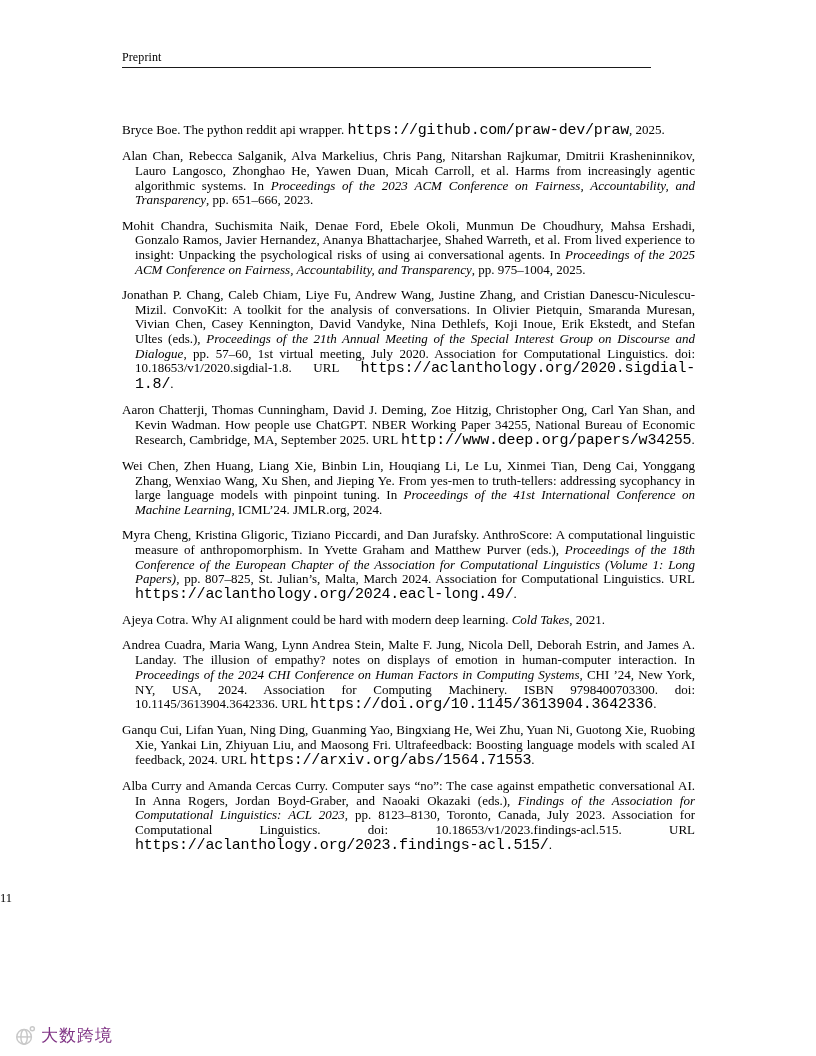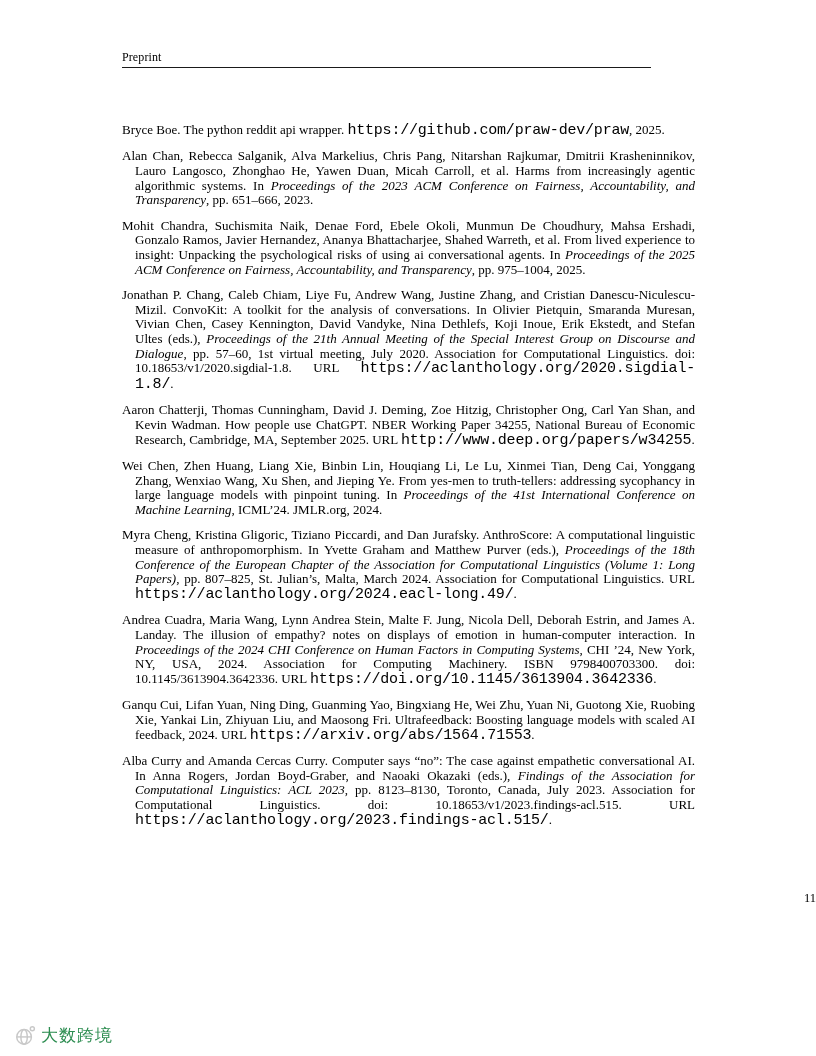--- a/index.html
+++ b/index.html
@@ -43,30 +43,30 @@
   .seg-italic { font-style: italic; }
   .seg-mono {
     font-family: "Liberation Mono", monospace;
     font-size: 15px;
     letter-spacing: -0.2px;
   }
   .page-number {
     position: absolute;
     left: 0; top: 891px;
     width: 816px;
-    text-align: right;
+    text-align: left;
     font-size: 12.5px;
   }
   .watermark {
     position: absolute;
     left: 14px; top: 1024px;
     display: flex;
     align-items: center;
     gap: 5px;
-    color: #15803d;
+    color: #701a75;
     opacity: 0.9;
   }
   .watermark-icon { width: 22px; height: 22px; display: inline-block; }
   .watermark-text {
     font-size: 17px;
     font-family: "DejaVu Sans", sans-serif;
     letter-spacing: 1px;
   }
 </style>
 </head>
@@ -80,20 +80,21 @@
   <div class="header-rule"></div>
 
   <div class="references-list">
       <p class="reference"><span class="seg-normal">Bryce Boe. The python reddit api wrapper. </span><span class="seg-mono">https://github.com/praw-dev/praw</span><span class="seg-normal">, 2025.</span></p>
       <p class="reference"><span class="seg-normal">Alan Chan, Rebecca Salganik, Alva Markelius, Chris Pang, Nitarshan Rajkumar, Dmitrii Krasheninnikov, Lauro Langosco, Zhonghao He, Yawen Duan, Micah Carroll, et al. Harms from increasingly agentic algorithmic systems. In </span><span class="seg-italic">Proceedings of the 2023 ACM Conference on Fairness, Accountability, and Transparency</span><span class="seg-normal">, pp. 651–666, 2023.</span></p>
       <p class="reference"><span class="seg-normal">Mohit Chandra, Suchismita Naik, Denae Ford, Ebele Okoli, Munmun De Choudhury, Mahsa Ershadi, Gonzalo Ramos, Javier Hernandez, Ananya Bhattacharjee, Shahed Warreth, et al. From lived experience to insight: Unpacking the psychological risks of using ai conversational agents. In </span><span class="seg-italic">Proceedings of the 2025 ACM Conference on Fairness, Accountability, and Transparency</span><span class="seg-normal">, pp. 975–1004, 2025.</span></p>
       <p class="reference"><span class="seg-normal">Jonathan P. Chang, Caleb Chiam, Liye Fu, Andrew Wang, Justine Zhang, and Cristian Danescu-Niculescu-Mizil. ConvoKit: A toolkit for the analysis of conversations. In Olivier Pietquin, Smaranda Muresan, Vivian Chen, Casey Kennington, David Vandyke, Nina Dethlefs, Koji Inoue, Erik Ekstedt, and Stefan Ultes (eds.), </span><span class="seg-italic">Proceedings of the 21th Annual Meeting of the Special Interest Group on Discourse and Dialogue</span><span class="seg-normal">, pp. 57–60, 1st virtual meeting, July 2020. Association for Computational Linguistics. doi: 10.18653/v1/2020.sigdial-1.8. URL </span><span class="seg-mono">https://aclanthology.org/2020.sigdial-1.8/</span><span class="seg-normal">.</span></p>
       <p class="reference"><span class="seg-normal">Aaron Chatterji, Thomas Cunningham, David J. Deming, Zoe Hitzig, Christopher Ong, Carl Yan Shan, and Kevin Wadman. How people use ChatGPT. NBER Working Paper 34255, National Bureau of Economic Research, Cambridge, MA, September 2025. URL </span><span class="seg-mono">http://www.deep.org/papers/w34255</span><span class="seg-normal">.</span></p>
       <p class="reference"><span class="seg-normal">Wei Chen, Zhen Huang, Liang Xie, Binbin Lin, Houqiang Li, Le Lu, Xinmei Tian, Deng Cai, Yonggang Zhang, Wenxiao Wang, Xu Shen, and Jieping Ye. From yes-men to truth-tellers: addressing sycophancy in large language models with pinpoint tuning. In </span><span class="seg-italic">Proceedings of the 41st International Conference on Machine Learning</span><span class="seg-normal">, ICML’24. JMLR.org, 2024.</span></p>
       <p class="reference"><span class="seg-normal">Myra Cheng, Kristina Gligoric, Tiziano Piccardi, and Dan Jurafsky. AnthroScore: A computational linguistic measure of anthropomorphism. In Yvette Graham and Matthew Purver (eds.), </span><span class="seg-italic">Proceedings of the 18th Conference of the European Chapter of the Association for Computational Linguistics (Volume 1: Long Papers)</span><span class="seg-normal">, pp. 807–825, St. Julian’s, Malta, March 2024. Association for Computational Linguistics. URL </span><span class="seg-mono">https://aclanthology.org/2024.eacl-long.49/</span><span class="seg-normal">.</span></p>
+      <p class="reference"><span class="seg-normal">Ajeya Cotra. Why AI alignment could be hard with modern deep learning. </span><span class="seg-italic">Cold Takes</span><span class="seg-normal">, 2021.</span></p>
       <p class="reference"><span class="seg-normal">Andrea Cuadra, Maria Wang, Lynn Andrea Stein, Malte F. Jung, Nicola Dell, Deborah Estrin, and James A. Landay. The illusion of empathy? notes on displays of emotion in human-computer interaction. In </span><span class="seg-italic">Proceedings of the 2024 CHI Conference on Human Factors in Computing Systems</span><span class="seg-normal">, CHI ’24, New York, NY, USA, 2024. Association for Computing Machinery. ISBN 9798400703300. doi: 10.1145/3613904.3642336. URL </span><span class="seg-mono">https://doi.org/10.1145/3613904.3642336</span><span class="seg-normal">.</span></p>
       <p class="reference"><span class="seg-normal">Ganqu Cui, Lifan Yuan, Ning Ding, Guanming Yao, Bingxiang He, Wei Zhu, Yuan Ni, Guotong Xie, Ruobing Xie, Yankai Lin, Zhiyuan Liu, and Maosong Fri. Ultrafeedback: Boosting language models with scaled AI feedback, 2024. URL </span><span class="seg-mono">https://arxiv.org/abs/1564.71553</span><span class="seg-normal">.</span></p>
       <p class="reference"><span class="seg-normal">Alba Curry and Amanda Cercas Curry. Computer says “no”: The case against empathetic conversational AI. In Anna Rogers, Jordan Boyd-Graber, and Naoaki Okazaki (eds.), </span><span class="seg-italic">Findings of the Association for Computational Linguistics: ACL 2023</span><span class="seg-normal">, pp. 8123–8130, Toronto, Canada, July 2023. Association for Computational Linguistics. doi: 10.18653/v1/2023.findings-acl.515. URL </span><span class="seg-mono">https://aclanthology.org/2023.findings-acl.515/</span><span class="seg-normal">.</span></p>
     </div>
 
   <div class="page-number">11</div>
 
   <div class="watermark">
     <span class="watermark-icon">
       <svg viewBox="0 0 24 24" width="22" height="22" fill="none" stroke="#c3c3c3" stroke-width="1.6">

